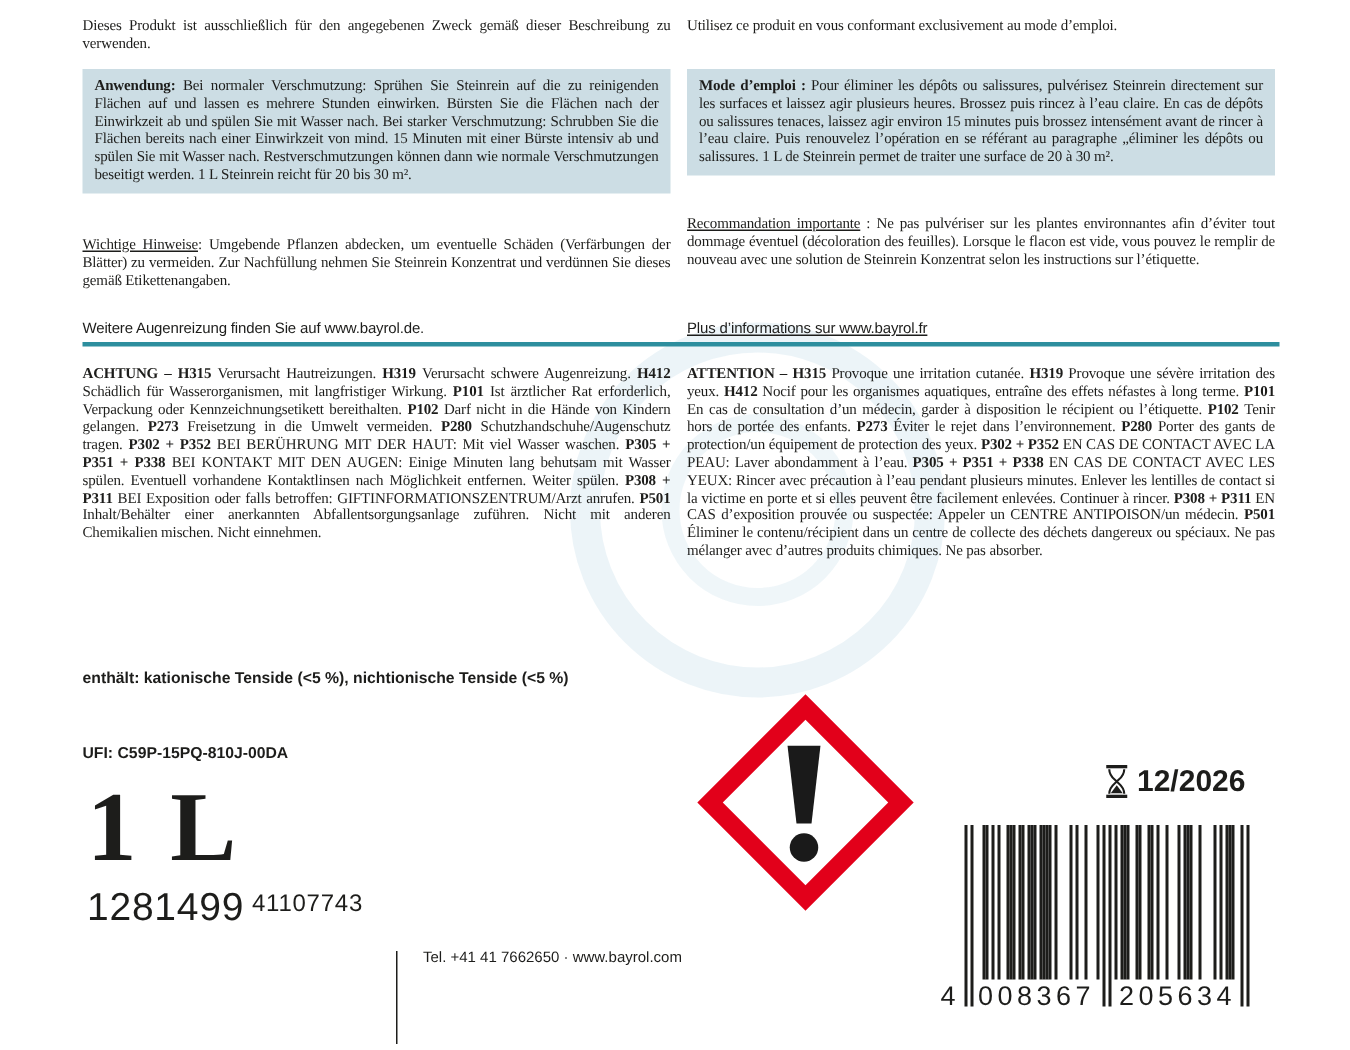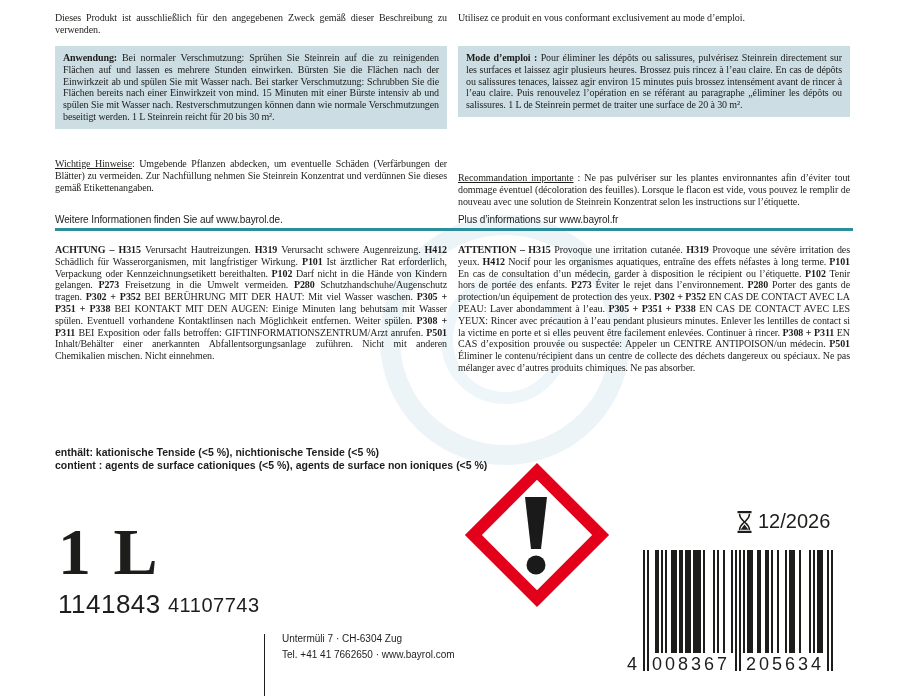--- a/index.html
+++ b/index.html
@@ -8,22 +8,22 @@
   .abs{position:absolute;}
   .txt{font-size:10px;line-height:11.8px;letter-spacing:-0.1px;}
   .just{text-align:justify;font-family:Liberation Serif, serif;}
   .box{background:#ccdde4;padding:6px 8px;box-sizing:border-box;}
   .b{font-weight:bold;}
   .u{text-decoration:underline;}
   .rule{background:#2d8e9e;height:3px;}
   .comp{font-size:10.5px;line-height:13px;font-weight:bold;}
   .volume{font-size:66px;font-weight:bold;letter-spacing:3px;line-height:56px;font-family:Liberation Serif, serif;}
   .art1{font-size:26px;letter-spacing:0.5px;}
-  .art2{font-size:20px;letter-spacing:0.5px;}
-  .expiry{display:flex;align-items:center;gap:6px;font-size:20px;}
+  .art2{font-size:16px;letter-spacing:0.5px;}
+  .expiry{display:flex;gap:6px;font-size:20px;font-weight:bold;}
   .ghs{width:102px;height:102px;background:#fff;border:12px solid #e2001a;
        transform:rotate(45deg);box-sizing:border-box;}
   .addr{font-size:10px;line-height:15.5px;white-space:nowrap;}
   .addr .name{font-weight:bold;}
   .vdiv{width:1px;background:#1d1d1b;}
   .bars{position:relative;width:190px;height:126px;}
   .bcdigits{position:absolute;top:104px;font-size:18px;letter-spacing:3px;text-align:center;}
   .bclead{position:absolute;top:104px;left:-16px;font-size:18px;}
   .wm{position:absolute;left:0;top:0;z-index:0;}
   .fg{z-index:1;}
@@ -37,43 +37,43 @@
     <circle cx="505" cy="340" r="115" fill="none" stroke="#a9cfdd" stroke-width="20" opacity="0.22"></circle>
     <circle cx="505" cy="340" r="58" fill="none" stroke="#a9cfdd" stroke-width="12" opacity="0.18"></circle>
   </svg>
 
   <div class="abs fg txt just" style="left:55px;top:12px;width:392px;">Dieses Produkt ist ausschließlich für den angegebenen Zweck gemäß dieser Beschreibung zu verwenden.</div>
 
   <div class="abs fg txt just box" style="left:55px;top:46px;width:392px;"><span class="b">Anwendung:</span><span> Bei normaler Verschmutzung: Sprühen Sie Steinrein auf die zu reinigenden Flächen auf und lassen es mehrere Stunden einwirken. Bürsten Sie die Flächen nach der Einwirkzeit ab und spülen Sie mit Wasser nach. Bei starker Verschmutzung: Schrubben Sie die Flächen bereits nach einer Einwirkzeit von mind. 15 Minuten mit einer Bürste intensiv ab und spülen Sie mit Wasser nach. Restverschmutzungen können dann wie normale Verschmutzungen beseitigt werden. 1 L Steinrein reicht für 20 bis 30 m².</span></div>
 
   <div class="abs fg txt just" style="left:55px;top:158px;width:392px;"><span class="u">Wichtige Hinweise</span><span>: Umgebende Pflanzen abdecken, um eventuelle Schäden (Verfärbungen der Blätter) zu vermeiden. Zur Nachfüllung nehmen Sie Steinrein Konzentrat und verdünnen Sie dieses gemäß Etikettenangaben.</span></div>
 
-  <div class="abs fg txt" style="left:55px;top:214px;width:392px;">Weitere Informationen finden Sie auf www.bayrol.de.</div>
+  <div class="abs fg txt" style="left:55px;top:214px;width:392px;">Weitere Augenreizung finden Sie auf www.bayrol.de.</div>
 
   <div class="abs fg txt just" style="left:458px;top:12px;width:392px;">Utilisez ce produit en vous conformant exclusivement au mode d’emploi.</div>
 
   <div class="abs fg txt just box" style="left:458px;top:46px;width:392px;"><span class="b">Mode d’emploi :</span><span> Pour éliminer les dépôts ou salissures, pulvérisez Steinrein directement sur les surfaces et laissez agir plusieurs heures. Brossez puis rincez à l’eau claire. En cas de dépôts ou salissures tenaces, laissez agir environ 15 minutes puis brossez intensément avant de rincer à l’eau claire. Puis renouvelez l’opération en se référant au paragraphe „éliminer les dépôts ou salissures. 1 L de Steinrein permet de traiter une surface de 20 à 30 m².</span></div>
 
-  <div class="abs fg txt just" style="left:458px;top:144px;width:392px;margin-top:28px;"><span class="u">Recommandation importante</span><span> : Ne pas pulvériser sur les plantes environnantes afin d’éviter tout dommage éventuel (décoloration des feuilles). Lorsque le flacon est vide, vous pouvez le remplir de nouveau avec une solution de Steinrein Konzentrat selon les instructions sur l’étiquette.</span></div>
+  <div class="abs fg txt just" style="left:458px;top:144px;width:392px;"><span class="u">Recommandation importante</span><span> : Ne pas pulvériser sur les plantes environnantes afin d’éviter tout dommage éventuel (décoloration des feuilles). Lorsque le flacon est vide, vous pouvez le remplir de nouveau avec une solution de Steinrein Konzentrat selon les instructions sur l’étiquette.</span></div>
 
-  <div class="abs fg txt" style="left:458px;top:214px;width:392px;">Plus d’informations sur www.bayrol.fr</div>
+  <div class="abs fg txt" style="left:458px;top:214px;width:392px;text-decoration:underline;">Plus d’informations sur www.bayrol.fr</div>
 
   <div class="abs fg rule" style="left:55px;top:228px;width:798px;"></div>
 
   <div class="abs fg txt just" style="left:55px;top:244px;width:392px;"><span class="b">ACHTUNG – H315 </span><span>Verursacht Hautreizungen. </span><span class="b">H319 </span><span>Verursacht schwere Augenreizung. </span><span class="b">H412 </span><span>Schädlich für Wasserorganismen, mit langfristiger Wirkung. </span><span class="b">P101 </span><span>Ist ärztlicher Rat erforderlich, Verpackung oder Kennzeichnungsetikett bereithalten. </span><span class="b">P102 </span><span>Darf nicht in die Hände von Kindern gelangen. </span><span class="b">P273 </span><span>Freisetzung in die Umwelt vermeiden. </span><span class="b">P280 </span><span>Schutzhandschuhe/Augenschutz tragen. </span><span class="b">P302 + P352 </span><span>BEI BERÜHRUNG MIT DER HAUT: Mit viel Wasser waschen. </span><span class="b">P305 + P351 + P338 </span><span>BEI KONTAKT MIT DEN AUGEN: Einige Minuten lang behutsam mit Wasser spülen. Eventuell vorhandene Kontaktlinsen nach Möglichkeit entfernen. Weiter spülen. </span><span class="b">P308 + P311 </span><span>BEI Exposition oder falls betroffen: GIFTINFORMATIONSZENTRUM/Arzt anrufen. </span><span class="b">P501 </span><span>Inhalt/Behälter einer anerkannten Abfallentsorgungsanlage zuführen. Nicht mit anderen Chemikalien mischen. Nicht einnehmen.</span></div>
 
   <div class="abs fg txt just" style="left:458px;top:244px;width:392px;"><span class="b">ATTENTION – H315 </span><span>Provoque une irritation cutanée. </span><span class="b">H319 </span><span>Provoque une sévère irritation des yeux. </span><span class="b">H412 </span><span>Nocif pour les organismes aquatiques, entraîne des effets néfastes à long terme. </span><span class="b">P101 </span><span>En cas de consultation d’un médecin, garder à disposition le récipient ou l’étiquette. </span><span class="b">P102 </span><span>Tenir hors de portée des enfants. </span><span class="b">P273 </span><span>Éviter le rejet dans l’environnement. </span><span class="b">P280 </span><span>Porter des gants de protection/un équipement de protection des yeux. </span><span class="b">P302 + P352 </span><span>EN CAS DE CONTACT AVEC LA PEAU: Laver abondamment à l’eau. </span><span class="b">P305 + P351 + P338 </span><span>EN CAS DE CONTACT AVEC LES YEUX: Rincer avec précaution à l’eau pendant plusieurs minutes. Enlever les lentilles de contact si la victime en porte et si elles peuvent être facilement enlevées. Continuer à rincer. </span><span class="b">P308 + P311 </span><span>EN CAS d’exposition prouvée ou suspectée: Appeler un CENTRE ANTIPOISON/un médecin. </span><span class="b">P501 </span><span>Éliminer le contenu/récipient dans un centre de collecte des déchets dangereux ou spéciaux. Ne pas mélanger avec d’autres produits chimiques. Ne pas absorber.</span></div>
 
   <div class="abs fg comp" style="left:55px;top:446px;width:470px;">
     <div>enthält: kationische Tenside (&lt;5 %), nichtionische Tenside (&lt;5 %)</div>
-    <div>contient : agents de surface cationiques (&lt;5 %), agents de surface non ioniques (&lt;5 %)</div>
   </div>
+  <div class="abs fg comp" style="left:55px;top:496px;width:300px;">UFI: C59P-15PQ-810J-00DA</div>
 
   <div class="abs fg volume" style="left:58px;top:524px;">1 L</div>
-  <div class="abs fg art1" style="left:58px;top:589px;">1141843</div>
+  <div class="abs fg art1" style="left:58px;top:589px;">1281499</div>
   <div class="abs fg art2" style="left:168px;top:594px;">41107743</div>
 
   <div class="abs fg ghs" style="left:486px;top:484px;"></div>
   <svg class="abs fg" style="left:514px;top:497px;" width="44" height="78" viewBox="0 0 44 78">
     <polygon points="11,0 33,0 27,52 17,52" fill="#1a1a1a"></polygon>
     <circle cx="22" cy="68" r="9.5" fill="#1a1a1a"></circle>
   </svg>
 
   <div class="abs fg expiry" style="left:737px;top:510px;">
     <svg width="15" height="22" viewBox="0 0 15 22">
@@ -137,17 +137,16 @@
       </div>
     <span class="bclead">4</span>
     <span class="bcdigits" style="left:7px;width:82px;">008367</span>
     <span class="bcdigits" style="left:101px;width:82px;">205634</span>
   </div>
 
 
   <div class="abs fg vdiv" style="left:264px;top:634px;height:62px;"></div>
 
   <div class="abs fg addr" style="left:282px;top:631px;">
-    <div>Untermüli 7 · CH-6304 Zug</div>
     <div>Tel. +41 41 7662650 · www.bayrol.com</div>
   </div>
 
 </div>
 
 </body></html>

